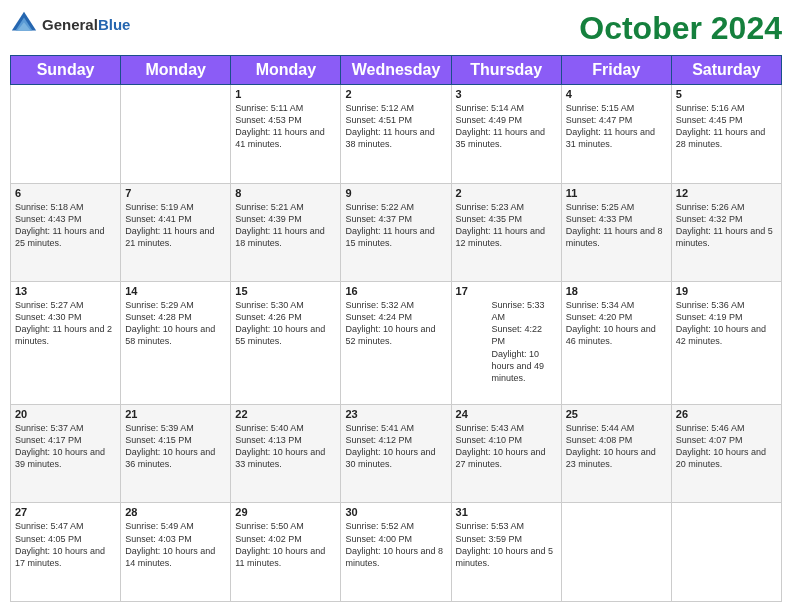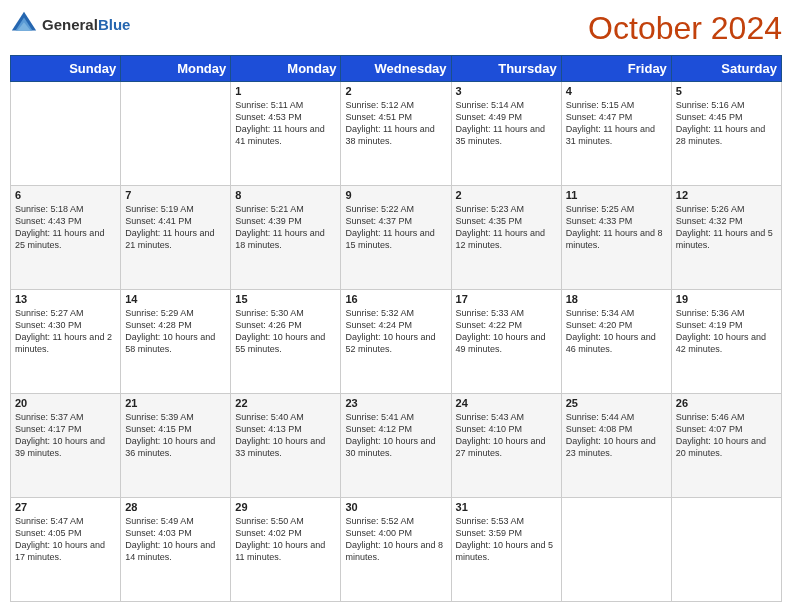--- a/index.html
+++ b/index.html
@@ -33,41 +33,41 @@
     .logo-blue { color: #2566b0; }
     .logo-icon {
       width: 28px;
       height: 28px;
     }
     .title-block {
       text-align: right;
     }
     .month-title {
       font-size: 32px;
-      font-weight: normal;
-      color: #c2410c;
+      font-weight: bold;
+      color: #15803d;
     }
     .location {
       font-size: 13px;
       color: #444;
     }
     .calendar {
       flex: 1;
       border-collapse: collapse;
       width: 100%;
       table-layout: fixed;
     }
     .calendar thead th {
-      background: #1d4ed8;
+      background: #8b5cf6;
       color: #fff;
-      font-size: 13px;
+      font-size: 16px;
       font-weight: bold;
       padding: 5px 4px;
       border: 1px solid #1a4f8a;
-      text-align: right;
+      text-align: center;
     }
     .calendar tbody td {
       border: 1px solid #ccc;
       vertical-align: top;
       padding: 3px 4px;
       font-size: 9.5px;
       color: #333;
       height: 85px;
       background: #fff;
     }
@@ -223,21 +223,21 @@
 Daylight: 10 hours and 55 minutes.</div>
           </td>
           <td>
             <div class="day-number">16</div>
             <div class="cell-info" style="white-space: pre-line;">Sunrise: 5:32 AM
 Sunset: 4:24 PM
 Daylight: 10 hours and 52 minutes.</div>
           </td>
           <td>
             <div class="day-number">17</div>
-            <div class="cell-info" style="white-space: pre-line;">Sunrise: 5:33 AM
+            <div class="cell-info" style="white-space: pre-line; margin-left: 36px;">Sunrise: 5:33 AM
 Sunset: 4:22 PM
 Daylight: 10 hours and 49 minutes.</div>
           </td>
           <td>
             <div class="day-number">18</div>
             <div class="cell-info" style="white-space: pre-line;">Sunrise: 5:34 AM
 Sunset: 4:20 PM
 Daylight: 10 hours and 46 minutes.</div>
           </td>
           <td>

